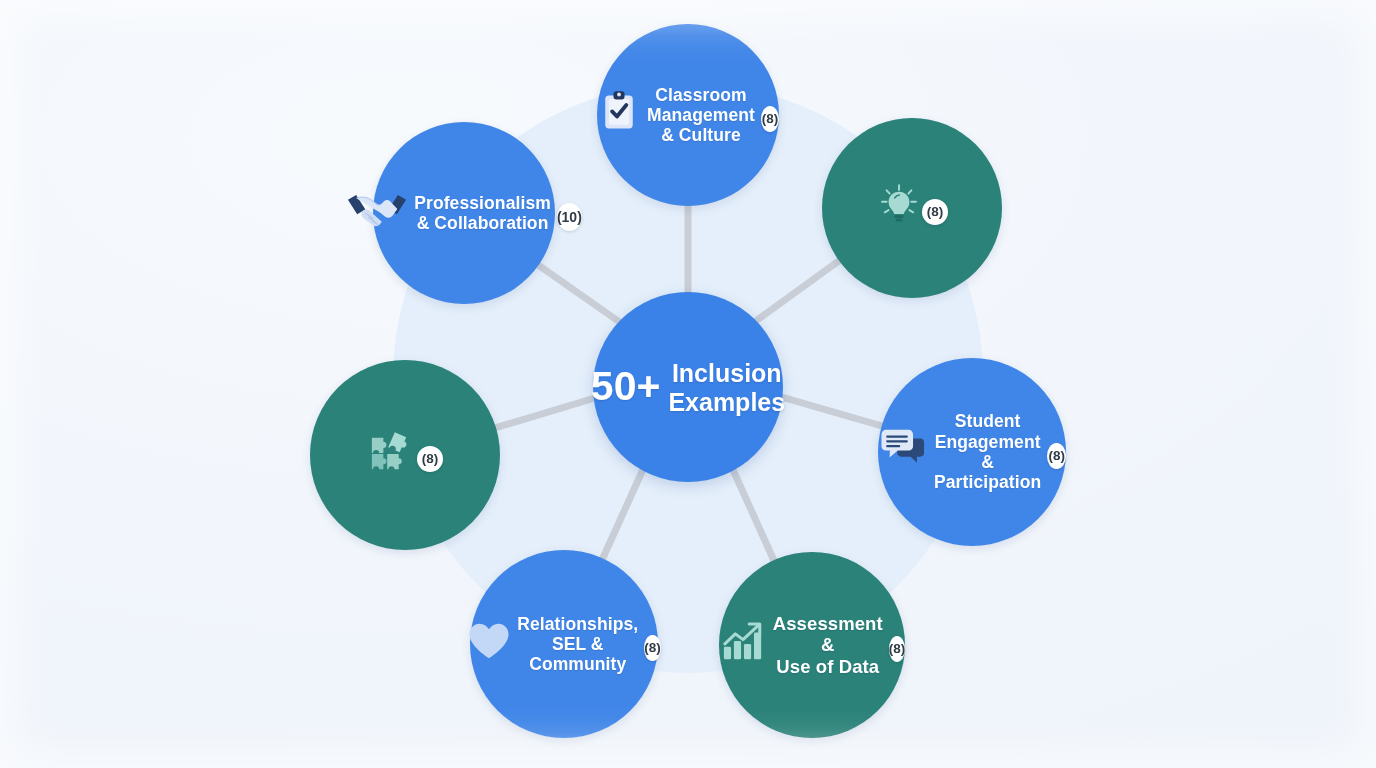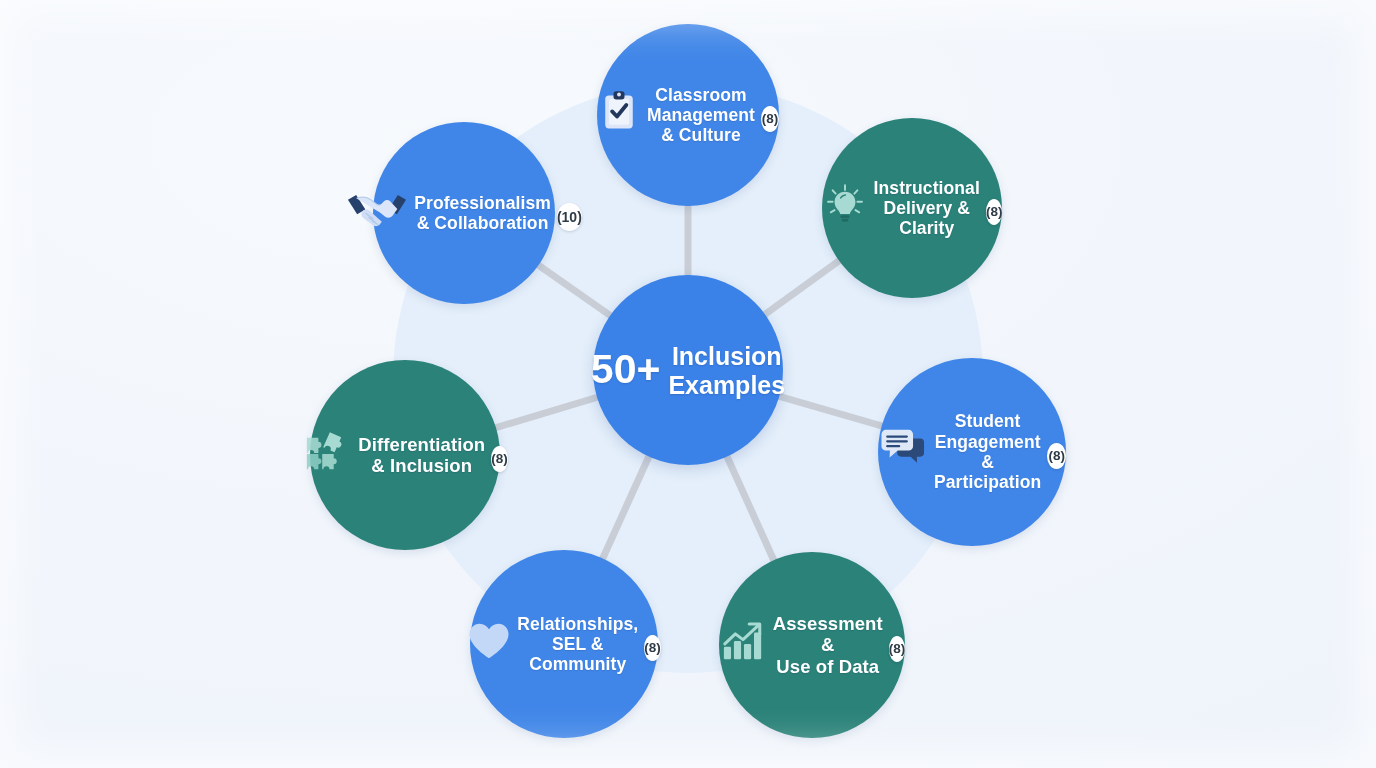--- a/index.html
+++ b/index.html
@@ -80,21 +80,21 @@
     font-weight: bold;
     display: flex;
     align-items: center;
     justify-content: center;
     box-shadow: 0 1px 3px rgba(30,50,80,0.18);
   }
 
   
   #hub {
     left: 593px;
-    top: 275px;
+    top: 292px;
     width: 190px;
     height: 190px;
     background: #3b82e8;
     box-shadow: 0 4px 14px rgba(40,80,150,0.20);
     gap: 8px;
   }
   #hub .hub-big {
     font-size: 41px;
     font-weight: bold;
     line-height: 1.02;
@@ -176,23 +176,20 @@
           <line x1="8.5" y1="32" x2="12.6" y2="29.6"></line>
           <line x1="39.5" y1="32" x2="35.4" y2="29.6"></line>
         </g>
         <path d="M24 9.5 c-6.6 0-11.4 5-11.4 11.2 0 4.3 2.3 6.9 4 9 1.2 1.5 1.9 2.6 2.1 4.1 h10.6
                  c0.2-1.5 0.9-2.6 2.1-4.1 1.7-2.1 4-4.7 4-9 C35.4 14.5 30.6 9.5 24 9.5 z" fill="#a6dad2"></path>
         <path d="M19.3 16.2 c1.1-1.9 3-3 5.1-3.2" fill="none" stroke="#2a8278" stroke-width="1.7" stroke-linecap="round"></path>
         <rect x="19.1" y="35.2" width="9.8" height="3.1" rx="1.3" fill="#1f6a62"></rect>
         <rect x="20.4" y="39" width="7.2" height="2.9" rx="1.3" fill="#1f6a62"></rect>
       </svg>
     </span>
-    <span class="node-label nlabel-md">Instructional
-Delivery &amp;
-Clarity</span>
     <span class="badge badge-sm">(8)</span>
   </div>
 
   <div class="node node-blue" id="node-2">
     <span class="icon-wrap icon-gap-b">
       <svg width="50" height="44" viewBox="0 0 52 46" xmlns="http://www.w3.org/2000/svg">
         <path d="M24 12 h20 a4 4 0 0 1 4 4 v11 a4 4 0 0 1 -4 4 h-3.5 l0.2 6.4 -6.8 -6.4 H24
                  a4 4 0 0 1 -4 -4 V16 a4 4 0 0 1 4 -4 z" fill="#2b4a79"></path>
         <path d="M8 3 h24 a4.5 4.5 0 0 1 4.5 4.5 v12.5 a4.5 4.5 0 0 1 -4.5 4.5 H20.5 L12 32 l0.3 -7.5 H8
                  A4.5 4.5 0 0 1 3.5 20 V7.5 A4.5 4.5 0 0 1 8 3 z" fill="#dfe8f7"></path>
@@ -244,22 +241,20 @@
     <span class="icon-wrap icon-gap-b">
       <svg width="50" height="46" viewBox="0 0 52 48" xmlns="http://www.w3.org/2000/svg">
         <path d="M5 9 h12 v4.4 a3.2 3.2 0 1 1 0 6.4 V25 H12.6 a3.2 3.2 0 1 0 -6.4 0 H5 z" fill="#a6dad2" opacity="0.88"></path>
         <path d="M21 26 h12 v4.4 a3.2 3.2 0 1 1 0 6.4 V42 H28.6 a3.2 3.2 0 1 0 -6.4 0 H21 z" fill="#a6dad2" opacity="0.88"></path>
         <path d="M5 26 h12 v4.4 a3.2 3.2 0 1 1 0 6.4 V42 H12.6 a3.2 3.2 0 1 0 -6.4 0 H5 z" fill="#8ecfc6" opacity="0.85"></path>
         <g transform="rotate(24 33 14)">
           <path d="M25 6 h13 v4.6 a3.4 3.4 0 1 1 0 6.8 V23 H33.3 a3.4 3.4 0 1 0 -6.8 0 H25 z" fill="#a6dad2"></path>
         </g>
       </svg>
     </span>
-    <span class="node-label nlabel-lg">Differentiation
-&amp; Inclusion</span>
     <span class="badge badge-sm">(8)</span>
   </div>
 
   <div class="node node-blue" id="node-6">
     <span class="icon-wrap icon-gap-b">
       <svg width="62" height="40" viewBox="0 0 64 40" xmlns="http://www.w3.org/2000/svg">
         <path d="M2 9.5 L10.5 4.5 L20 19.5 L11.5 24.5 z" fill="#27416d"></path>
         <path d="M62 9.5 L53.5 4.5 L44 19.5 L52.5 24.5 z" fill="#27416d"></path>
         <path d="M11 8 C16 6 21 6.5 25 9 L31.5 14 C33 15.2 35 15.1 36.4 13.8 L39.5 10.8
                  C41.2 9.2 43.7 9.2 45.3 10.8 L53 19 L48 26 C46 28.3 42.6 28.6 40.2 26.7

